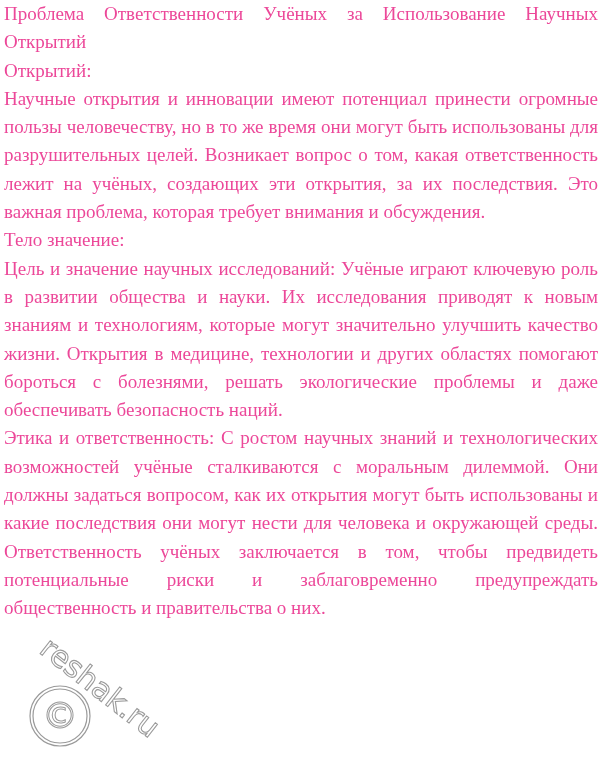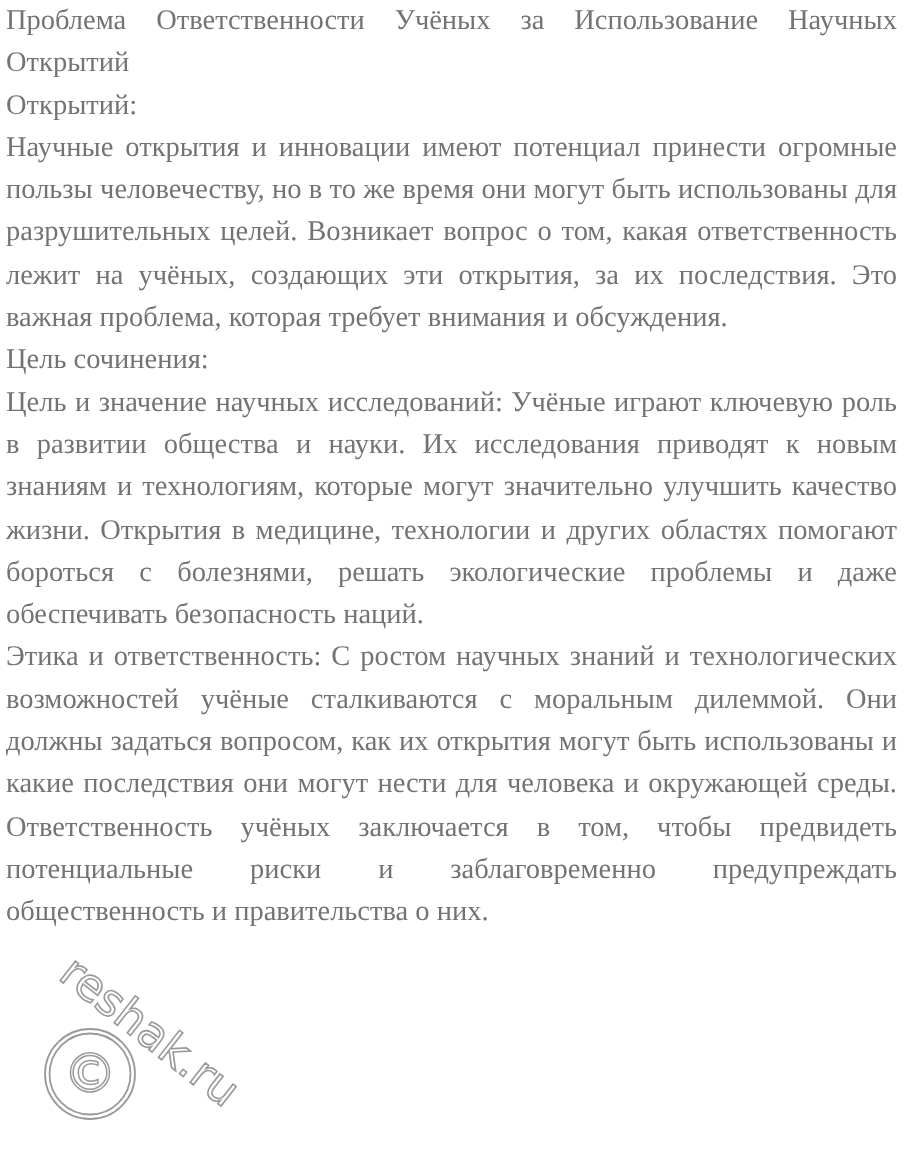--- a/index.html
+++ b/index.html
@@ -14,21 +14,21 @@
       position: relative;
     }
     .doc {
       position: absolute;
       left: 4px;
       top: 0px;
       width: 594px;
       font-family: "Liberation Serif", "DejaVu Serif", serif;
       font-size: 19px;
       line-height: 28.3px;
-      color: #737373;
+      color: #ec4899;
       text-align: justify;
     }
     .doc p {
       margin: 0;
       padding: 0;
     }
     .doc p.last-left {
       text-align-last: left;
     }
     .watermark {
@@ -44,21 +44,21 @@
       height: 150px;
     }
   </style>
 </head>
 <body>
 
 <div class="doc">
   <p class="last-left">Проблема Ответственности Учёных за Использование Научных Открытий</p>
   <p class="last-left">Открытий:</p>
   <p class="last-left">Научные открытия и инновации имеют потенциал принести огромные пользы человечеству, но в то же время они могут быть использованы для разрушительных целей. Возникает вопрос о том, какая ответственность лежит на учёных, создающих эти открытия, за их последствия. Это важная проблема, которая требует внимания и обсуждения.</p>
-  <p class="last-left">Цель сочинения:</p>
+  <p class="last-left">Тело значение:</p>
   <p class="last-left">Цель и значение научных исследований: Учёные играют ключевую роль в развитии общества и науки. Их исследования приводят к новым знаниям и технологиям, которые могут значительно улучшить качество жизни. Открытия в медицине, технологии и других областях помогают бороться с болезнями, решать экологические проблемы и даже обеспечивать безопасность наций.</p>
   <p class="last-left">Этика и ответственность: С ростом научных знаний и технологических возможностей учёные сталкиваются с моральным дилеммой. Они должны задаться вопросом, как их открытия могут быть использованы и какие последствия они могут нести для человека и окружающей среды. Ответственность учёных заключается в том, чтобы предвидеть потенциальные риски и заблаговременно предупреждать общественность и правительства о них.</p>
 </div>
 
 <div class="watermark">
   <svg viewBox="0 0 150 150" xmlns="http://www.w3.org/2000/svg">
     <circle cx="42" cy="112" r="30" fill="none" stroke="#9a9a9a" stroke-width="1.2"></circle>
     <circle cx="42" cy="112" r="27" fill="none" stroke="#9a9a9a" stroke-width="1.2"></circle>
     <text x="42" y="124" text-anchor="middle" font-family="DejaVu Sans, sans-serif" font-size="36" fill="none" stroke="#9a9a9a" stroke-width="1">©</text>
     <text x="0" y="0" transform="translate(20,48) rotate(38)" font-family="DejaVu Sans, sans-serif" font-size="30" fill="none" stroke="#9a9a9a" stroke-width="1.1">reshak.ru</text>

